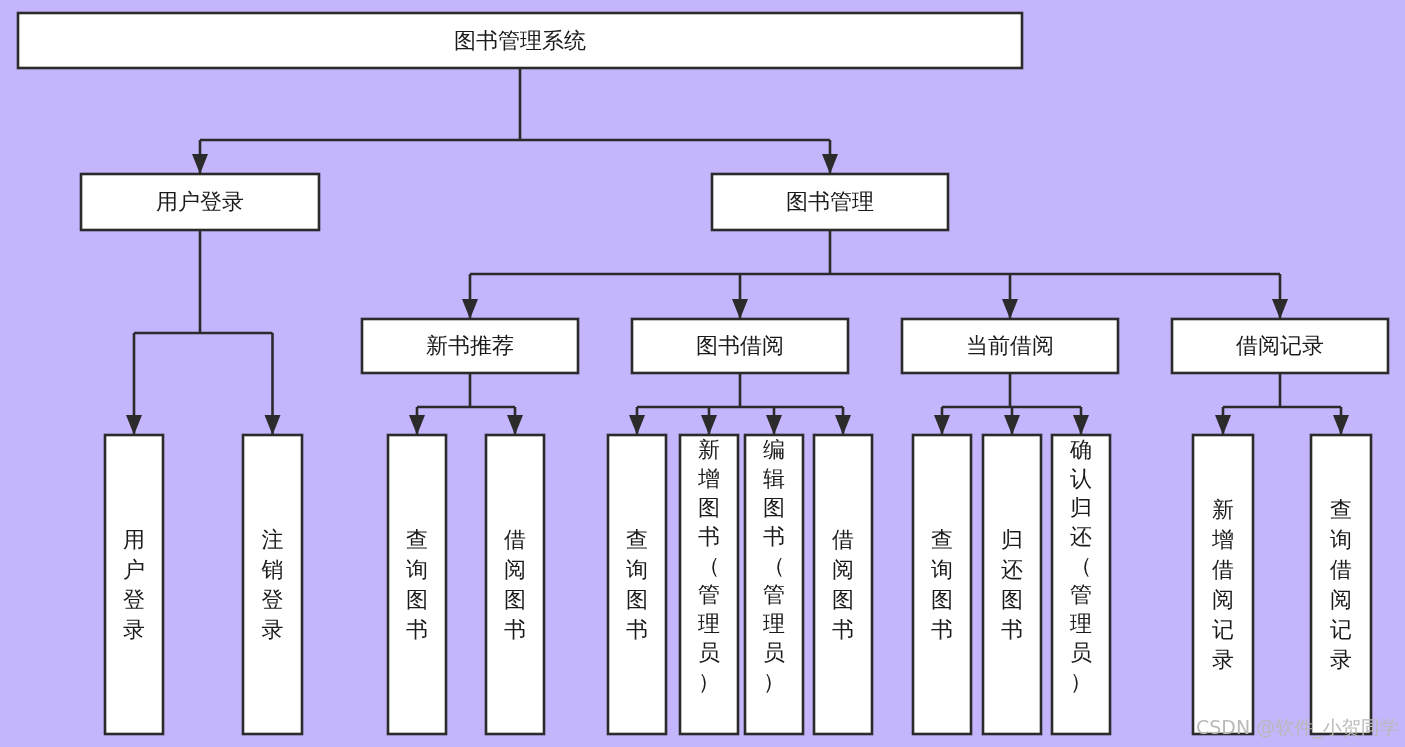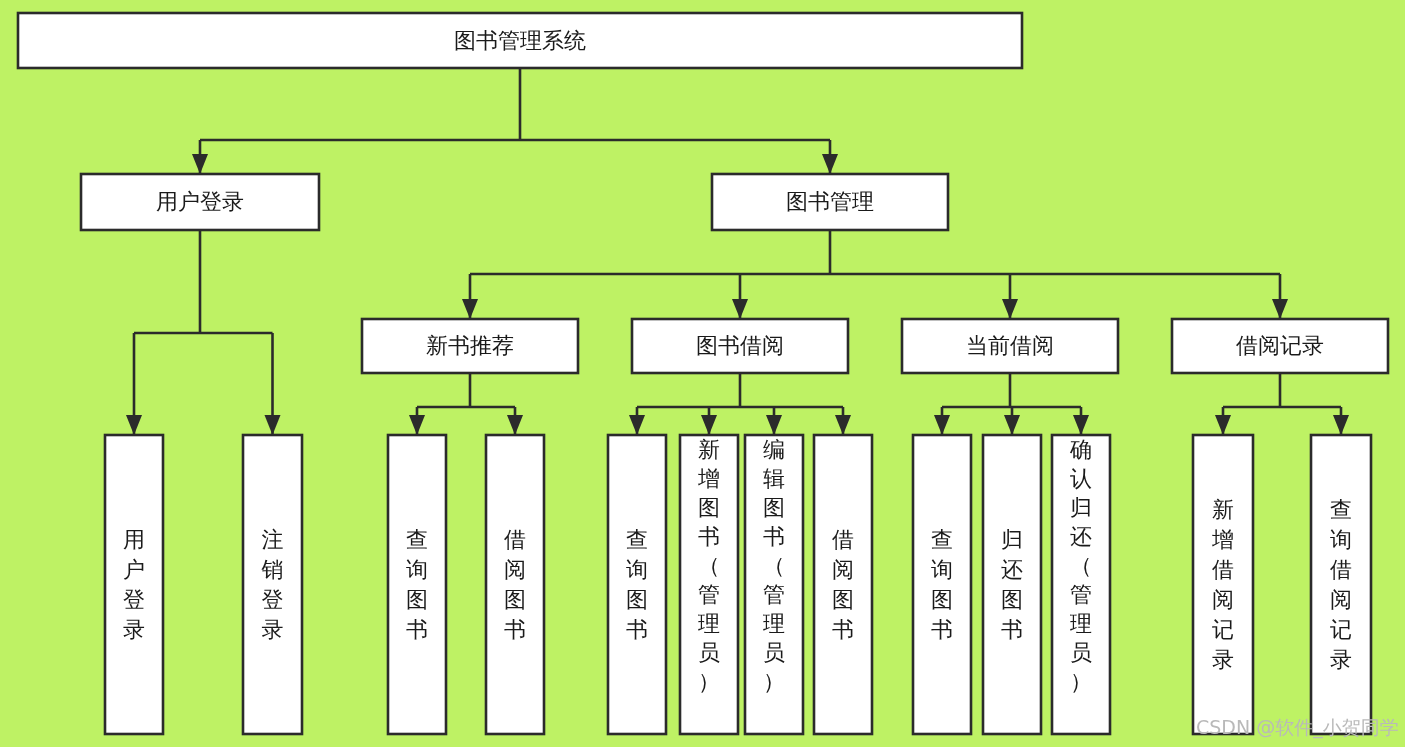--- a/index.html
+++ b/index.html
@@ -8,21 +8,21 @@
     padding: 0;
     background: #ffffff;
   }
   body {
     font-family: "DejaVu Sans", "Liberation Sans", sans-serif;
   }
   #diagram-root {
     position: relative;
     width: 1405px;
     height: 747px;
-    background: #bef264;
+    background: #c4b5fd;
     overflow: hidden;
   }
   svg#flow-svg {
     position: absolute;
     top: 0;
     left: 0;
     width: 1405px;
     height: 747px;
     display: block;
   }

